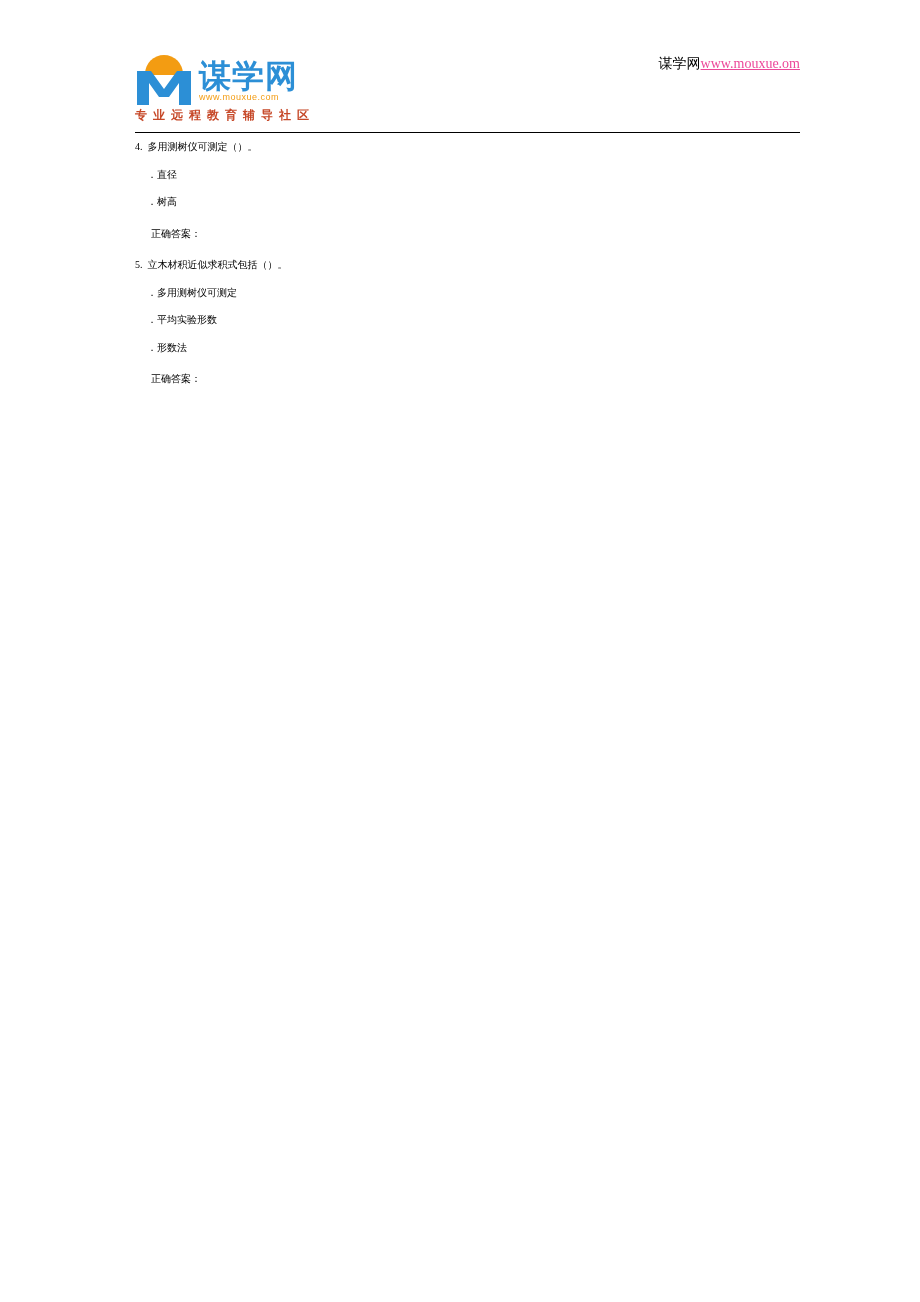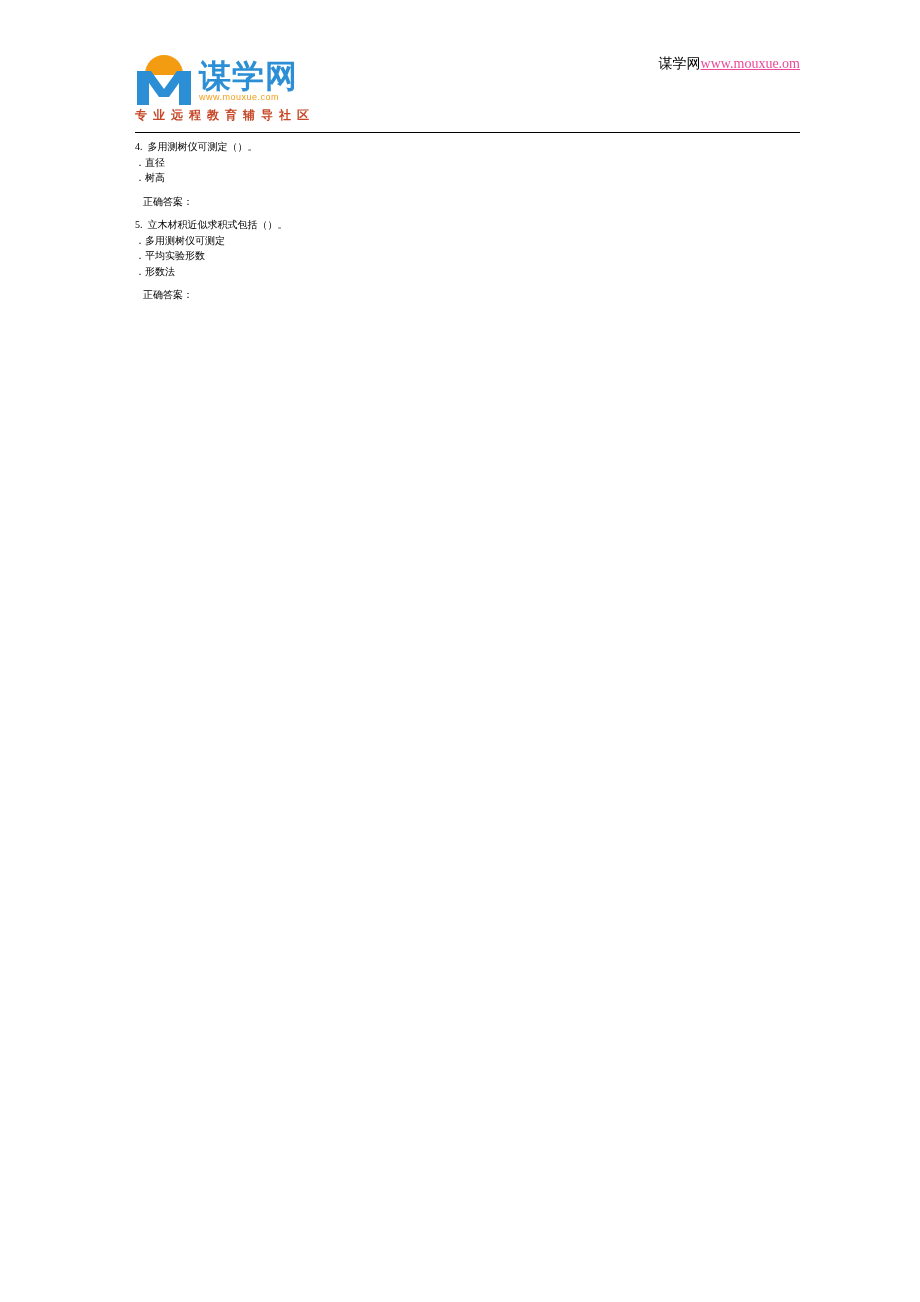--- a/index.html
+++ b/index.html
@@ -103,24 +103,24 @@
       margin: 0 0 6px 0;
     }
     .content {
       font-size: 10px;
       line-height: 1.55;
     }
     .question-line {
       margin: 0;
     }
     .option-line {
-      margin: 0;
+      margin: 12px;
     }
     .answer-line {
-      margin: 8px;
+      margin: 16px;
     }
     .num {
       display: inline-block;
     }
   </style>
 </head>
 <body>
 
 <div class="page">
   <div class="header">

